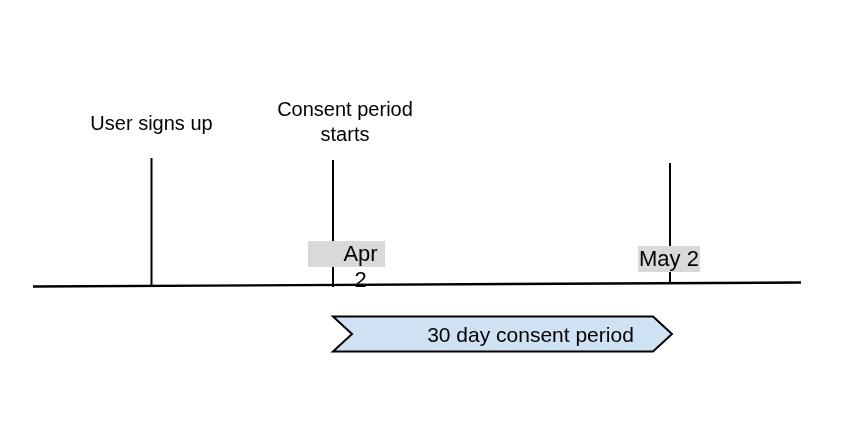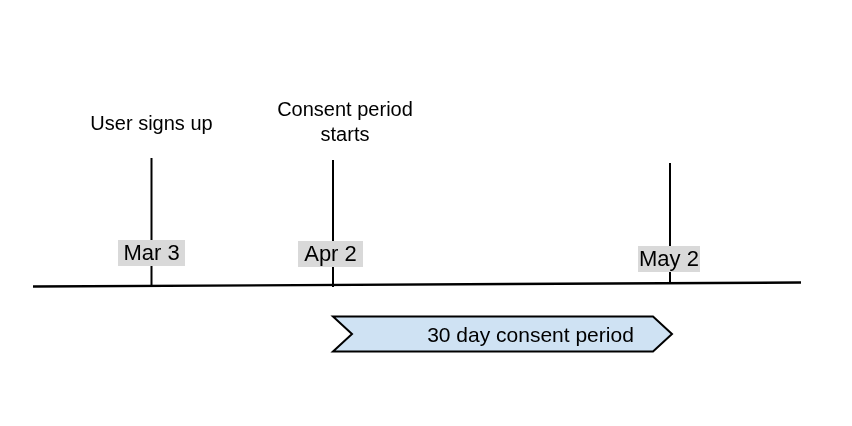--- a/index.html
+++ b/index.html
@@ -74,19 +74,18 @@
 
     <line class="axis-line" x1="33" y1="286.5" x2="801" y2="282.5"></line>
 
     <polygon class="banner-shape" points="333,316.5 653,316.5 672,334 653,351.5 333,351.5 352,334"></polygon>
   </svg>
 
   <div class="event-label" style="left:151.5px; top:111px;">User signs up</div>
   <div class="event-label" style="left:345px; top:97px;">Consent period
 starts</div>
 
-  <div class="date-badge" style="left:118px; top:240px; width:67px;">Mar 3</div>
-  <div class="date-badge" style="left:298px; top:241px; width:65px;">Apr 2</div>
+  <div class="date-badge" style="left:308px; top:241px; width:49px;padding-left:28px;">Apr 2</div>
   <div class="date-badge" style="left:638px; top:246px; width:62px;">May 2</div>
 
   <div class="banner-label" style="left:502.5px; top:316.5px;">30 day consent period</div>
 
 </div>
 
 </body></html>

